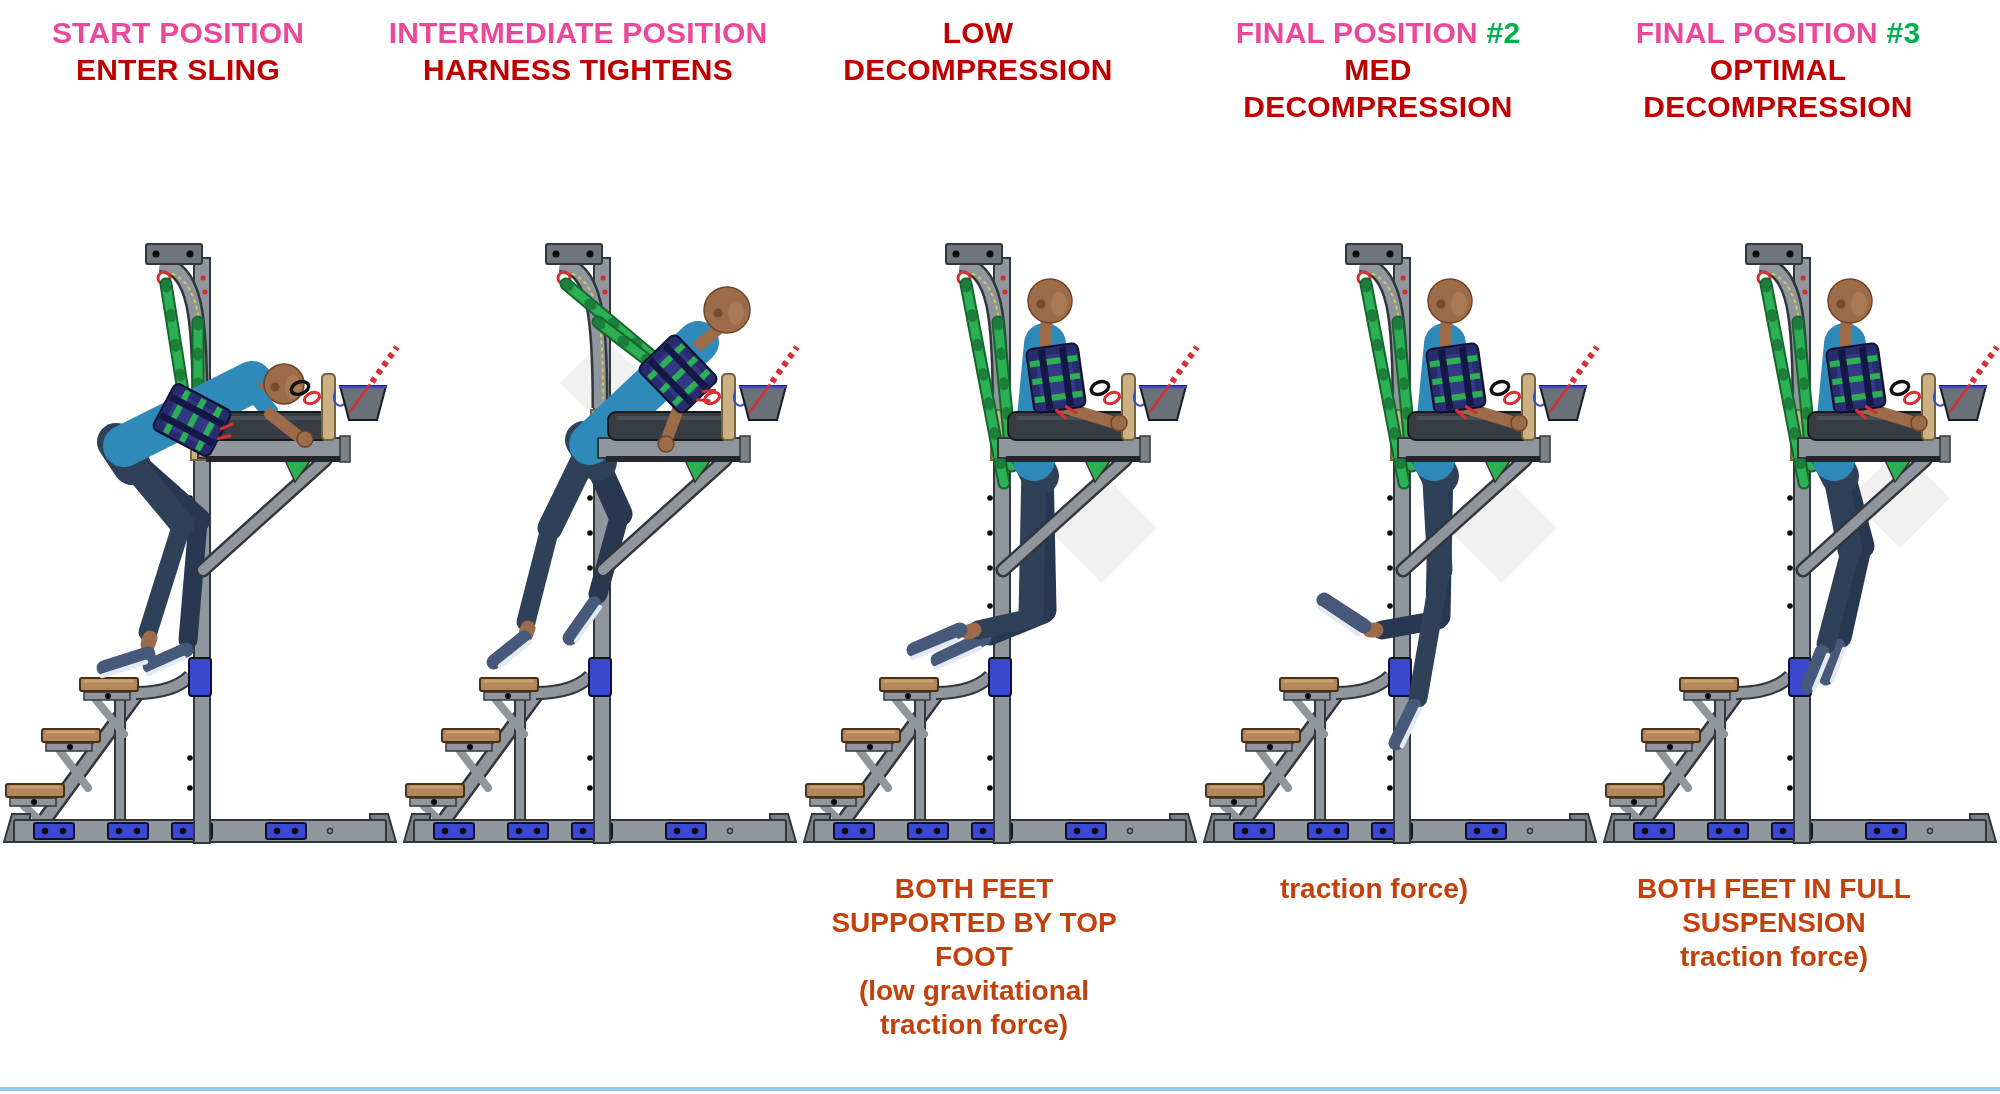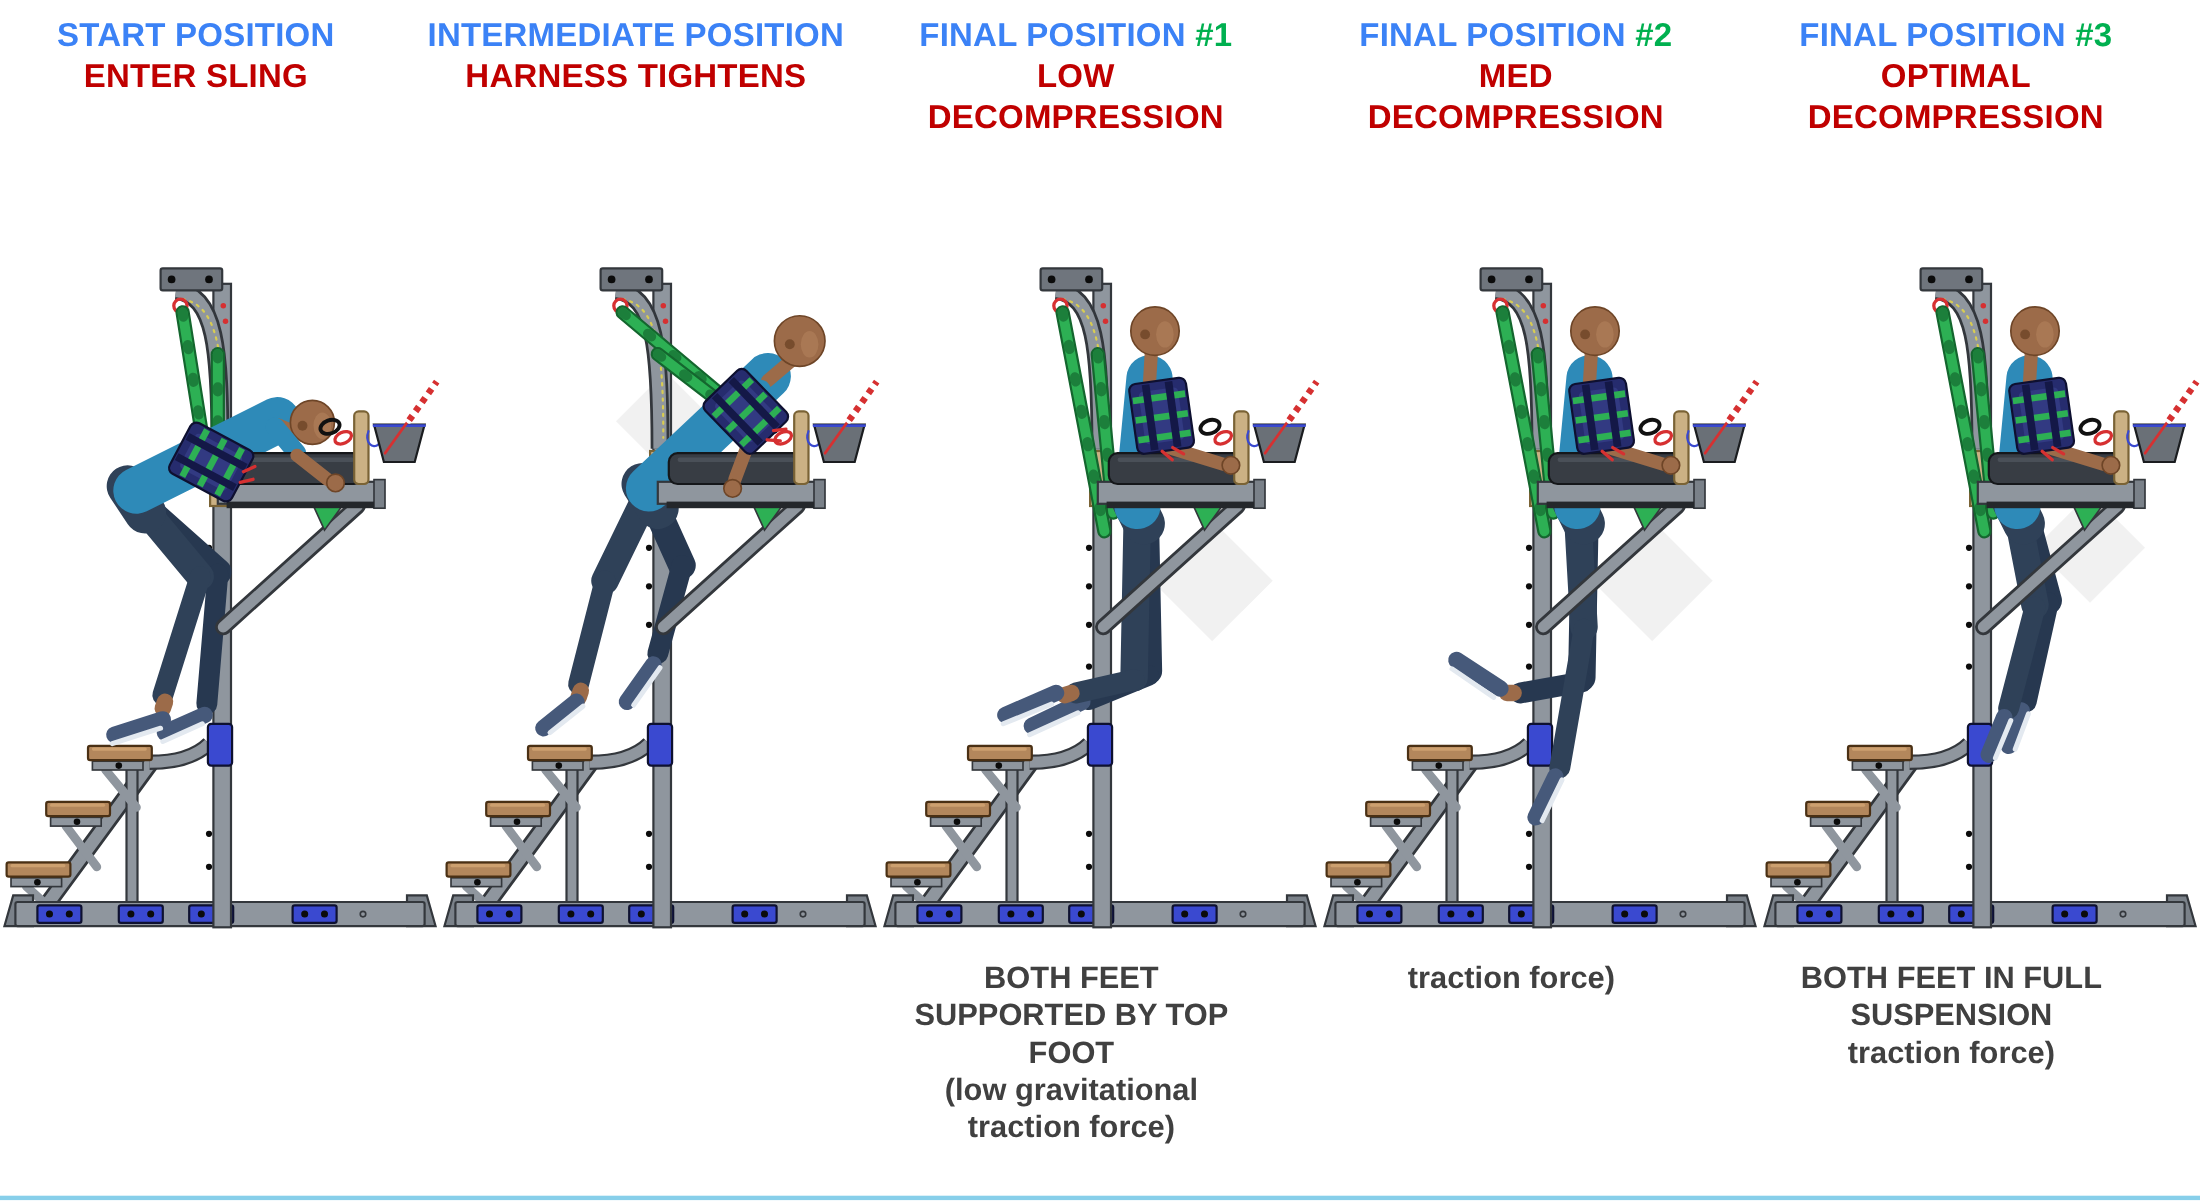--- a/index.html
+++ b/index.html
@@ -1,27 +1,27 @@
 <!DOCTYPE html>
 <html><head>
 <meta charset="utf-8">
 <style>
   html,body{margin:0;padding:0;background:#ffffff;}
   body{width:2000px;height:1094px;position:relative;font-family:"Liberation Sans",sans-serif;overflow:hidden;}
   .wrap{display:flex;width:2000px;height:1094px;position:relative;}
   .panel{width:400px;height:1094px;position:relative;flex:0 0 400px;}
   .hdr{position:absolute;top:14px;left:-22px;width:400px;text-align:center;font-weight:bold;
        font-size:30px;line-height:37px;letter-spacing:.2px;}
-  .tb{color:#3b82f6;}
+  .tb{color:#ec4899;}
   .tg{color:#00B050;}
   .red{color:#C00000;font-weight:bold;}
   .fig{position:absolute;top:198px;left:0;width:400px;height:660px;}
   .fig svg{width:100%;height:100%;display:block;}
   .cap{position:absolute;top:872px;left:-26px;width:400px;text-align:center;font-weight:bold;
-       font-size:28px;line-height:34px;color:#404040;}
+       font-size:28px;line-height:34px;color:#c2410c;}
   .cap .cl{white-space:nowrap;}
   .bottom-bar{position:absolute;left:0;top:1087px;width:2000px;height:4px;background:#87CFEA;}
 </style>
 </head>
 <body>
 
 <div class="wrap">
 
   <section class="panel">
     <header class="hdr">
@@ -293,24 +293,20 @@
             <rect x="7" y="-30" width="7" height="60" fill="#141847"></rect>
             <path d="M-4,32 l8,9" fill="none" stroke="#D63031" stroke-width="3" stroke-linecap="round"></path>
             <path d="M6,30 l9,7" fill="none" stroke="#D63031" stroke-width="3" stroke-linecap="round"></path>
           </g>
         </svg>
     </div>
   </section>
 
   <section class="panel">
     <header class="hdr">
-      <div>
-        <span class="tb">FINAL POSITION</span>
-        <span class="tg">#1</span>
-      </div>
       <div class="red">LOW</div>
       <div class="red">DECOMPRESSION</div>
     </header>
     <div class="fig">
       <svg viewBox="0 0 400 660">
           <g>
             <polygon points="302,275 357,330 302,385 247,330" fill="#EFEFEF" opacity="0.9"></polygon>
           </g>
           <g>
             <path d="M40,628 L 136,497" fill="none" stroke="#33373C" stroke-width="16" stroke-linecap="round"></path>

